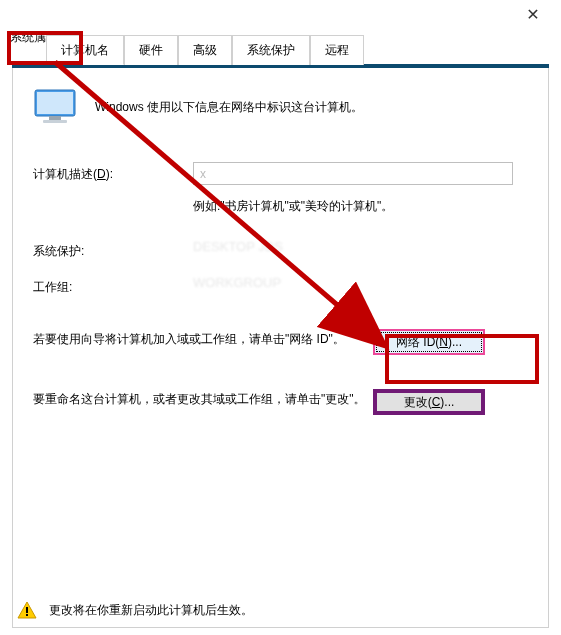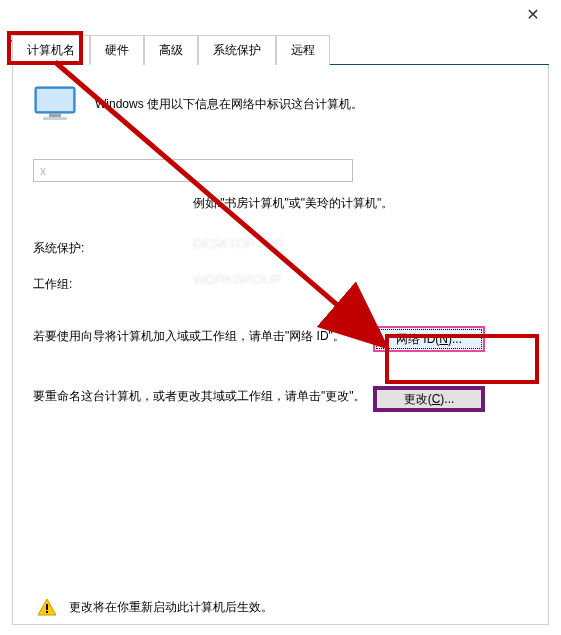--- a/index.html
+++ b/index.html
@@ -25,23 +25,24 @@
       font-size: 16px;
       color: #333;
       width: 40px;
       text-align: center;
       cursor: pointer;
       font-family: Arial, sans-serif;
     }
     .tabs {
       display: flex;
       margin: 6px 12px 0 12px;
-      border-bottom: 1px solid #0c4a6e;
+      border-bottom: 4px solid #0c4a6e;
       position: relative;
       z-index: 1;
+      padding-left: 34px;
     }
     .tab {
       padding: 6px 14px 5px 14px;
       border: 1px solid #d0d0d0;
       border-bottom: none;
       margin-right: 0px;
       background: #fff;
       cursor: pointer;
       font-size: 12px;
       position: relative;
@@ -120,21 +121,21 @@
     }
     .button.focused {
       border: 2px solid #ec4899;
       outline: 1px dotted #000;
       outline-offset: -4px;
       background: #e5f1fb;
     }
     .notice-row {
       position: absolute;
       bottom: 8px;
-      left: 24px;
+      left: 4px;
       display: flex;
       align-items: center;
       gap: 12px;
     }
     .warn-icon svg { display: block; }
     .underline { text-decoration: underline; }
 
     
     .anno-box {
       position: absolute;
@@ -180,20 +181,23 @@
         <rect x="2" y="2" width="40" height="26" rx="2" fill="#4a9de8" stroke="#2a72b8" stroke-width="1"></rect>
         <rect x="4" y="4" width="36" height="22" fill="#cfe7fb"></rect>
         <rect x="16" y="28" width="12" height="4" fill="#9aa6b0"></rect>
         <rect x="10" y="32" width="24" height="3" rx="1" fill="#c8d1d9"></rect>
       </svg>
     </span>
     <span class="intro-text">Windows 使用以下信息在网络中标识这台计算机。</span>
   </div>
 
   <div class="form-row">
+    <div class="label-col">
+      <span>计算机描述(</span><span class="underline">D</span><span>):</span>
+    </div>
     <div class="field-col">
       <input class="text-input" value="x" style="">
     </div>
   </div>
 
   <div class="hint-row">例如:"书房计算机"或"美玲的计算机"。</div>
 
   <div class="form-row">
     <div class="label-col">系统保护:</div>
     <div class="field-col"><span class="value-text">DESKTOP JDS</span></div>

